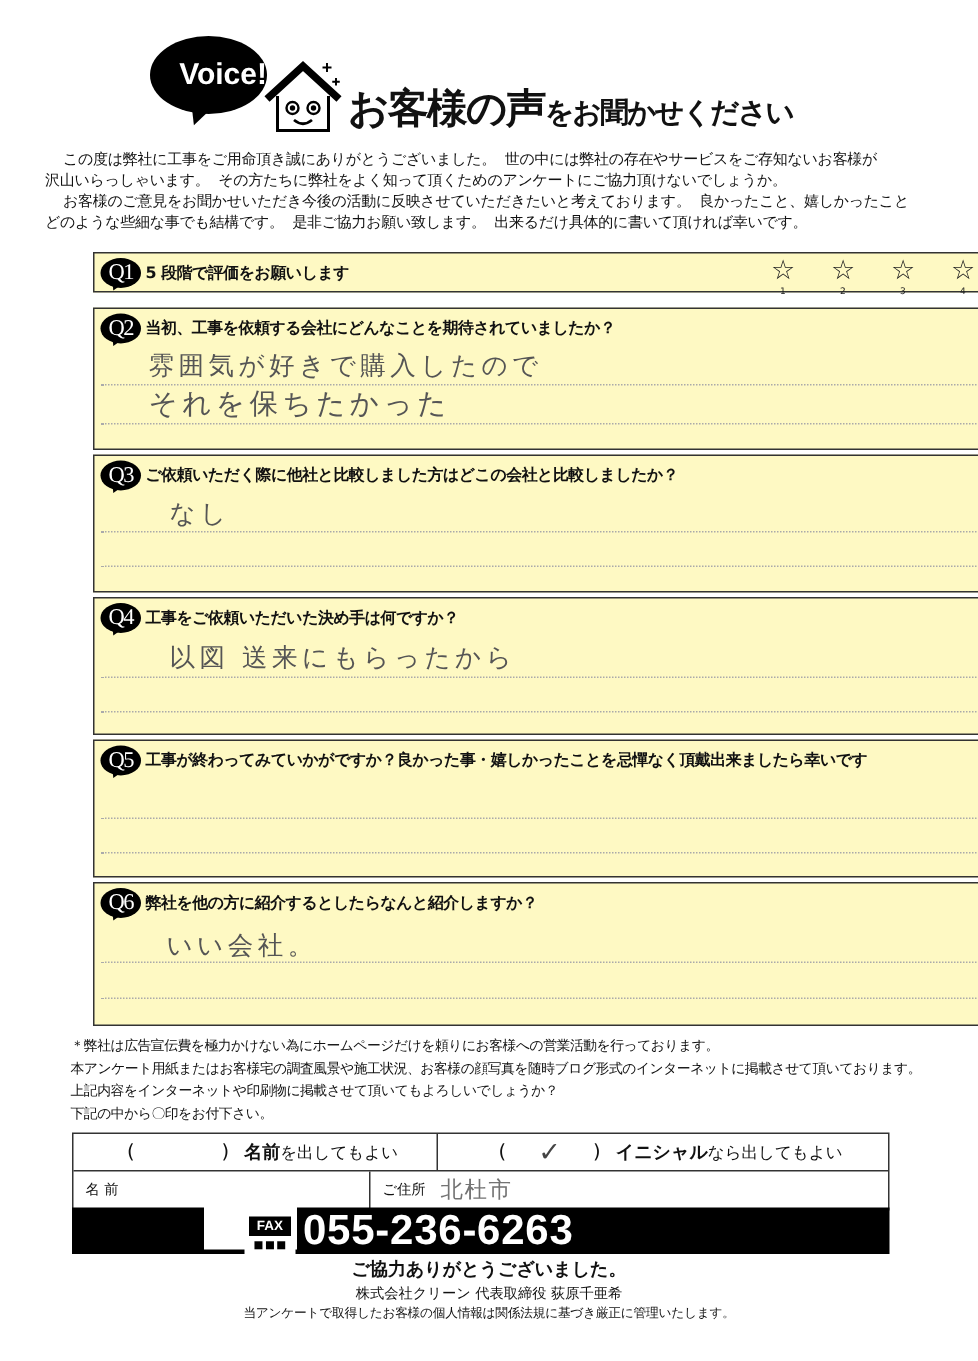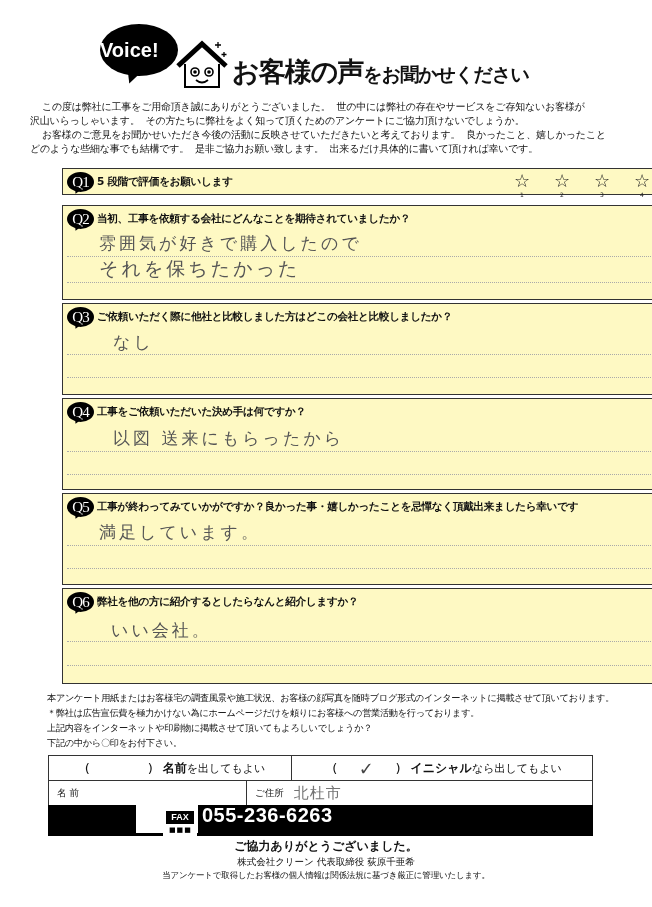--- a/index.html
+++ b/index.html
@@ -1,21 +1,21 @@
 <!DOCTYPE html>
 <html><head>
 <meta charset="utf-8">
 <style>
   * { box-sizing: border-box; margin: 0; padding: 0; }
   html, body { width: 652px; height: 907px; background: #fff; overflow: hidden; }
   body { font-family: "DejaVu Sans", "Liberation Sans", sans-serif; color: #111; position: relative; }
 
   .header { position: absolute; left: 100px; top: 24px; width: 460px; height: 70px; }
   .voice-bubble { position: absolute; left: 0; top: 0; width: 78px; height: 52px; background: #000; border-radius: 50%; color: #fff;
-    font-family: "Liberation Sans", sans-serif; font-weight: bold; font-size: 20px; line-height: 52px; text-align: left; }
+    font-family: "Liberation Sans", sans-serif; font-weight: bold; font-size: 20px; line-height: 52px; text-align: right; }
   .voice-tail { position: absolute; left: 24px; top: 44px; width: 0; height: 0; border-left: 8px solid transparent; border-right: 8px solid transparent; border-top: 16px solid #000; transform: rotate(20deg); }
   .house { position: absolute; left: 74px; top: 16px; width: 56px; height: 50px; }
   .title { position: absolute; left: 132px; top: 30px; font-weight: bold; font-size: 27px; white-space: nowrap; letter-spacing: -1px; }
   .title .small { font-size: 19px; }
 
   .intro { position: absolute; left: 30px; top: 101px; width: 600px; font-size: 10px; line-height: 14px; letter-spacing: -0.2px; font-family: Liberation Mono, monospace; }
   .intro p { white-space: nowrap; }
   .intro .ind { padding-left: 12px; }
 
   .qbox { position: absolute; left: 62px; width: 642px; border: 1.3px solid #333; background: #fef9c3; }
@@ -48,21 +48,21 @@
   .crow2 .cell:first-child { width: 198px; border-right: 1.2px solid #333; }
   .crow2 .cell:last-child { flex: 1; }
   .redact { position: absolute; left: 40px; top: 26px; width: 105px; height: 30px; background: #fff; }
   .addr { font-family: "DejaVu Serif", serif; font-size: 15px; color: #737373; margin-left: 10px; letter-spacing: 1px; }
 
   .fax-bar { position: absolute; left: 48px; top: 805px; width: 545px; height: 31px; background: #000; }
   .fax-white { position: absolute; left: 88px; top: -2px; width: 62px; height: 30px; background: #fff; }
   .fax-icon { position: absolute; left: 115px; top: 3px; width: 34px; height: 34px; background: #fff; border-radius: 3px; }
   .fax-label { position: absolute; left: 3px; top: 3px; width: 28px; height: 13px; background: #000; color: #fff; font-size: 9px; font-weight: bold; text-align: center; line-height: 13px; font-family: "Liberation Sans", sans-serif; }
   .fax-keys { position: absolute; left: 6px; top: 19px; width: 22px; font-size: 7px; line-height: 6px; letter-spacing: 1px; color: #000; }
-  .fax-number { position: absolute; left: 154px; top: -1px; color: #fff; font-family: "Liberation Sans", sans-serif; font-weight: bold; font-size: 20px; letter-spacing: 0.5px; }
+  .fax-number { position: absolute; left: 154px; top: -1px; color: #fff; font-family: "Liberation Sans", sans-serif; font-weight: bold; font-size: 28px; letter-spacing: 0.5px; }
 
   .footer { position: absolute; left: 0; width: 652px; text-align: center; }
   .thanks { top: 838px; font-weight: bold; font-size: 12px; }
   .company { top: 856px; font-size: 9.5px; }
   .privacy { top: 870px; font-size: 8.5px; letter-spacing: -0.2px; }
 </style>
 </head>
 <body>
 
 <div class="header">
@@ -134,38 +134,37 @@
   <div class="answer" style="left:50px;top:28px;">以図 送来にもらったから</div>
   <div class="dotline" style="top:52px;"></div>
   <div class="dotline" style="top:75px;"></div>
 </div>
 
 <div class="qbox" style="top:493px;height:92px;">
   <div class="qlabel">
     <div class="qbadge">Q5</div>
     <div class="qtext">工事が終わってみていかがですか？良かった事・嬉しかったことを忌憚なく頂戴出来ましたら幸いです</div>
   </div>
-  <div class="answer" style="left:36px;top:27px;">満足しています。</div>
   <div class="dotline" style="top:51px;"></div>
   <div class="dotline" style="top:74px;"></div>
 </div>
 
 <div class="qbox" style="top:588px;height:96px;">
   <div class="qlabel">
     <div class="qbadge">Q6</div>
     <div class="qtext">弊社を他の方に紹介するとしたらなんと紹介しますか？</div>
   </div>
   <div class="answer" style="left:48px;top:30px;">いい会社。</div>
   <div class="dotline" style="top:52px;"></div>
   <div class="dotline" style="top:76px;"></div>
 </div>
 
 <div class="notes">
+  <p>＊弊社は広告宣伝費を極力かけない為にホームページだけを頼りにお客様への営業活動を行っております。</p>
   <p>本アンケート用紙またはお客様宅の調査風景や施工状況、お客様の顔写真を随時ブログ形式のインターネットに掲載させて頂いております。</p>
-  <p>＊弊社は広告宣伝費を極力かけない為にホームページだけを頼りにお客様への営業活動を行っております。</p>
   <p>上記内容をインターネットや印刷物に掲載させて頂いてもよろしいでしょうか？</p>
   <p>下記の中から〇印をお付下さい。</p>
 </div>
 
 <div class="consent">
   <div class="crow1">
     <div class="cell">
       <span class="paren">(</span>
         <span class="paren-gap"></span>
         <span class="paren">)</span>

